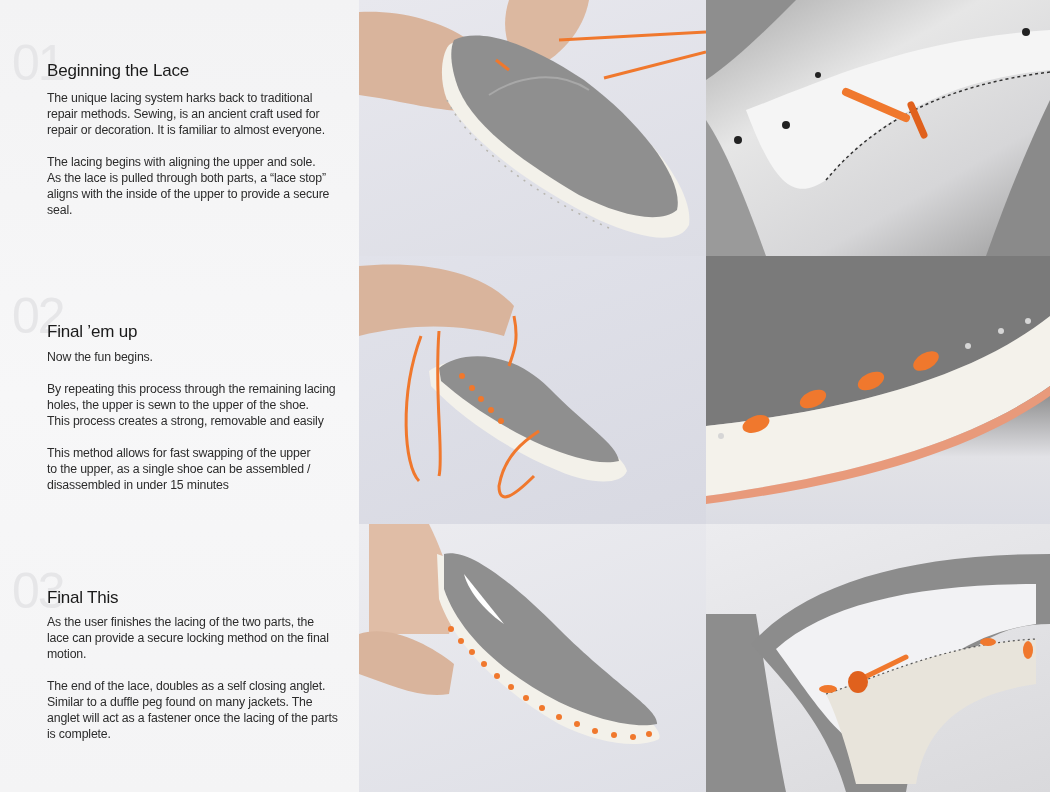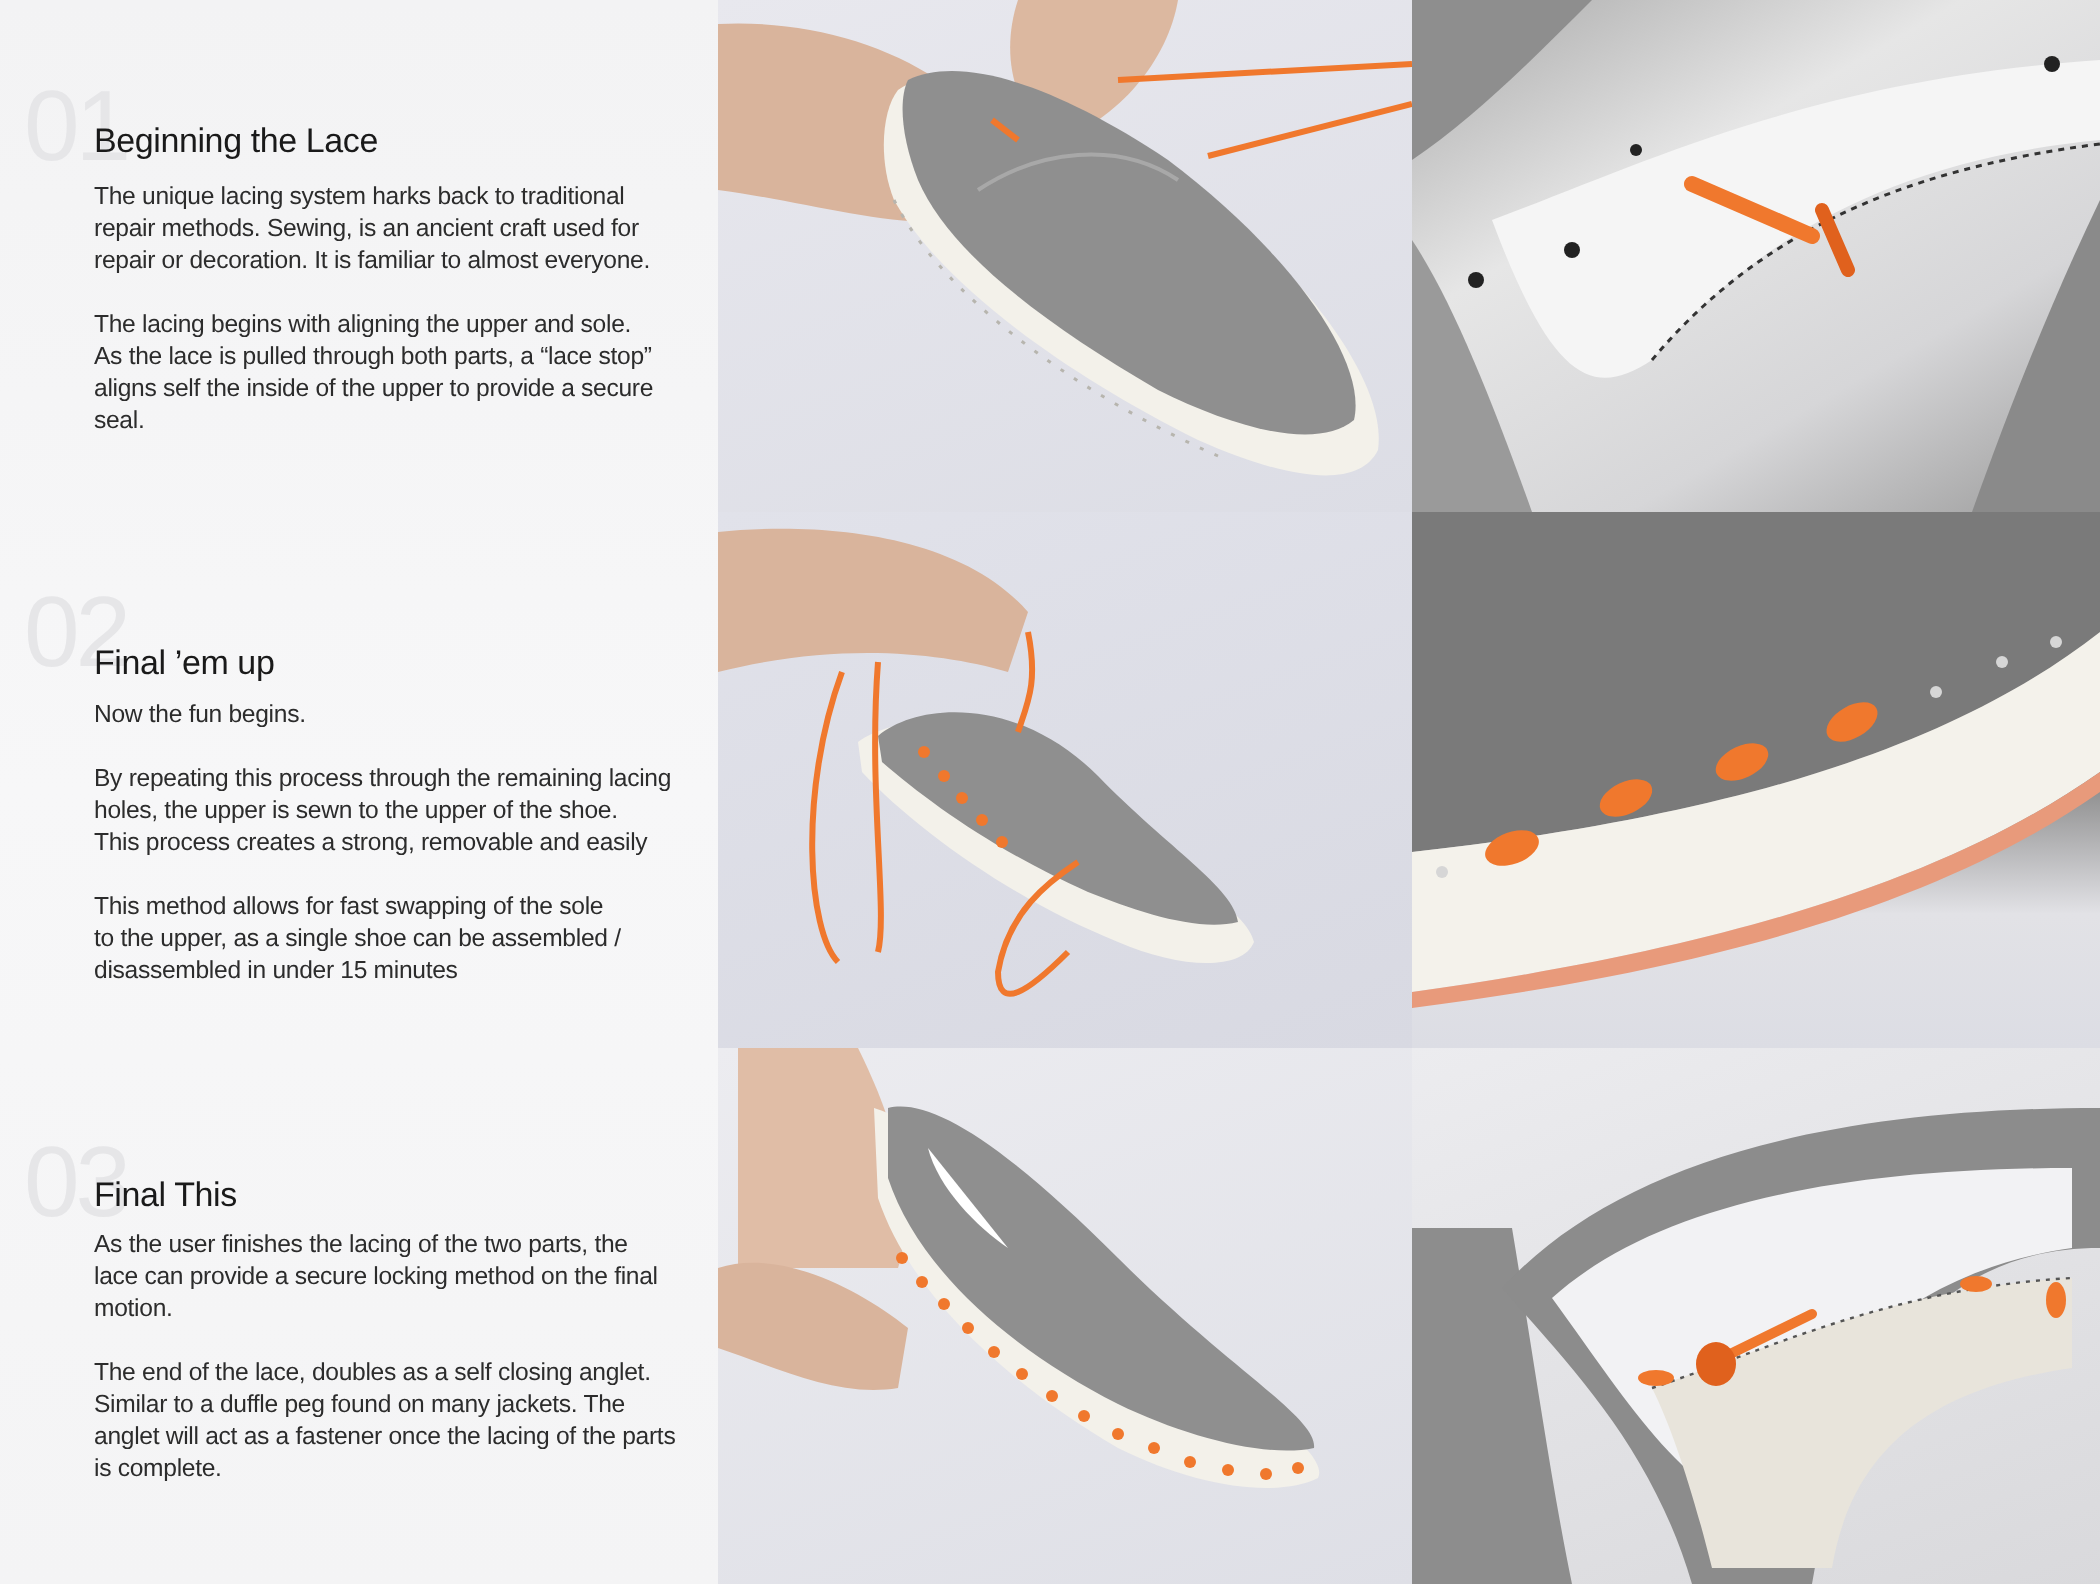--- a/index.html
+++ b/index.html
@@ -52,40 +52,40 @@
     <h2 class="step-title" style="top:23px;">Beginning the Lace</h2>
     <div class="step-body" style="top:52px;">
       <p class="para">
         <span class="ln">The unique lacing system harks back to traditional</span>
         <span class="ln">repair methods. Sewing, is an ancient craft used for</span>
         <span class="ln">repair or decoration. It is familiar to almost everyone.</span>
       </p>
       <p class="para">
         <span class="ln">The lacing begins with aligning the upper and sole.</span>
         <span class="ln">As the lace is pulled through both parts, a “lace stop”</span>
-        <span class="ln">aligns self the inside of the upper to provide a secure</span>
+        <span class="ln">aligns with the inside of the upper to provide a secure</span>
         <span class="ln">seal.</span>
       </p>
     </div>
   </section>
 
   <section class="step" style="top:291px;">
     <div class="step-num">02</div>
     <h2 class="step-title" style="top:31px;">Final ’em up</h2>
     <div class="step-body" style="top:58px;">
       <p class="para">
         <span class="ln">Now the fun begins.</span>
       </p>
       <p class="para">
         <span class="ln">By repeating this process through the remaining lacing</span>
         <span class="ln">holes, the upper is sewn to the upper of the shoe.</span>
         <span class="ln">This process creates a strong, removable and easily</span>
       </p>
       <p class="para">
-        <span class="ln">This method allows for fast swapping of the sole</span>
+        <span class="ln">This method allows for fast swapping of the upper</span>
         <span class="ln">to the upper, as a single shoe can be assembled /</span>
         <span class="ln">disassembled in under 15 minutes</span>
       </p>
     </div>
   </section>
 
   <section class="step" style="top:566px;">
     <div class="step-num">03</div>
     <h2 class="step-title" style="top:22px;">Final This</h2>
     <div class="step-body" style="top:48px;">

